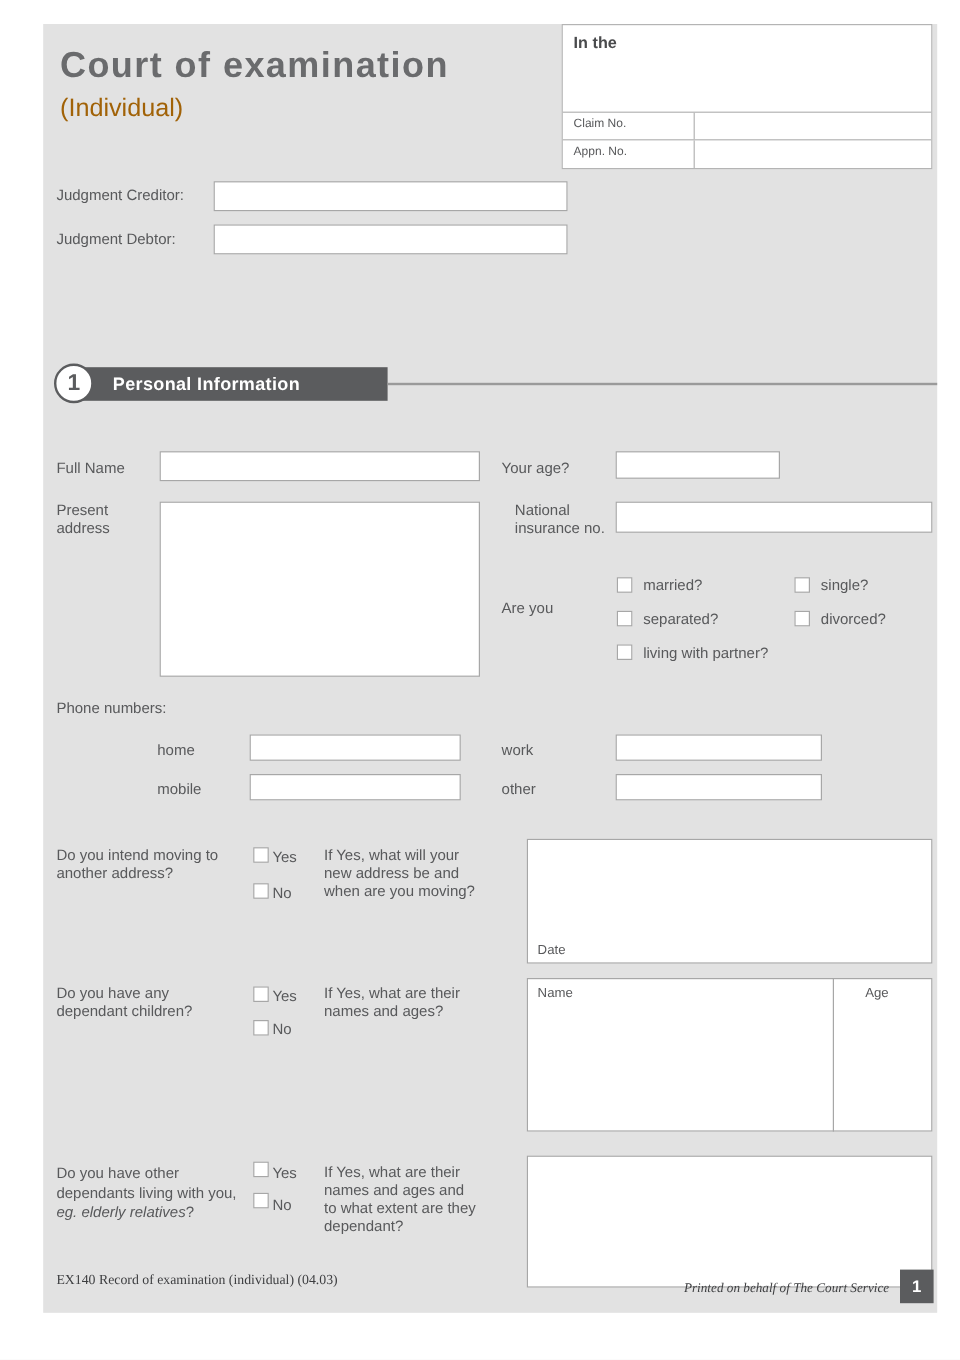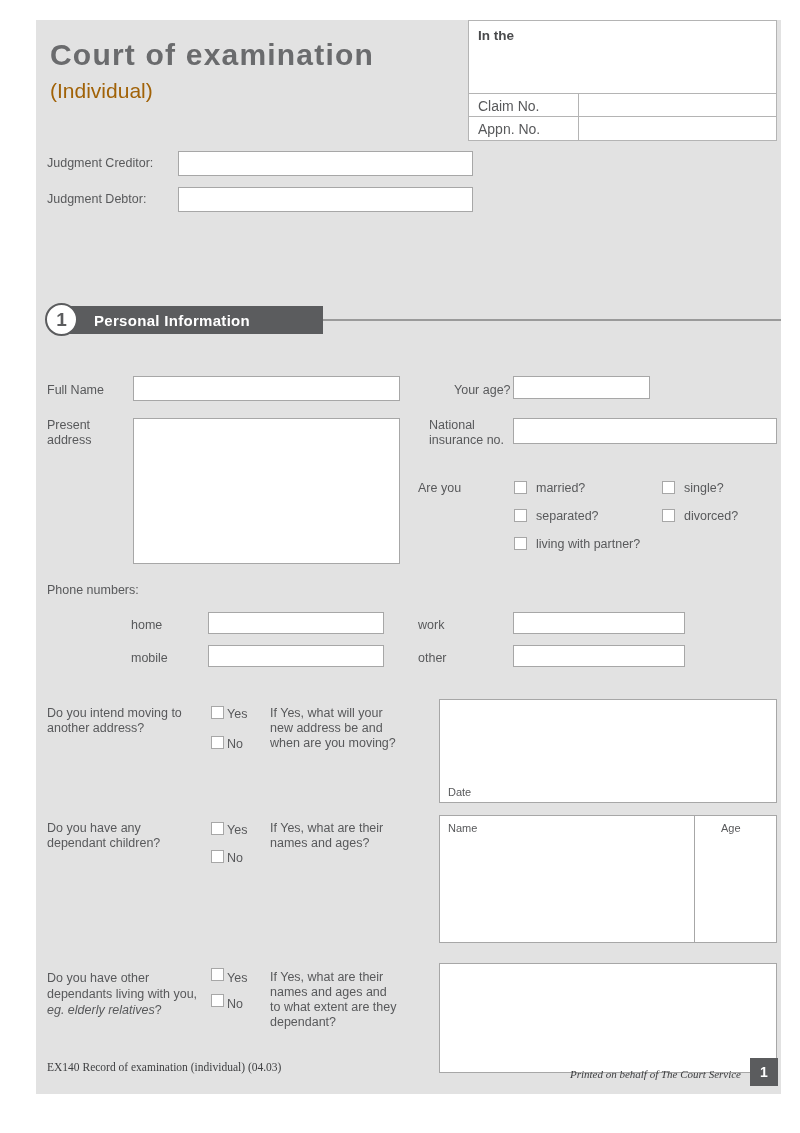--- a/index.html
+++ b/index.html
@@ -77,21 +77,21 @@
   .courtrow {
     display: flex;
     height: 23px;
     box-sizing: border-box;
   }
   .courtrow.sep { border-bottom: 1px solid #b4b4b4; }
   .courtrow .k {
     width: 110px;
     border-right: 1px solid #b4b4b4;
     box-sizing: border-box;
-    font-size: 14px;
+    font-size: 10px;
     padding: 4px 0 0 9px;
     color: #58595b;
   }
   .courtrow .v { flex: 1; }
   
   .sec-bar {
     position: absolute;
     left: 18px;
     top: 286px;
     width: 269px;
@@ -222,28 +222,28 @@
   <div class="sec-num">1</div>
   <div class="sec-title">Personal Information</div>
 
   <div class="lbl" style="left:11px; top:363px;">Full Name</div>
   <div class="box" style="left:97px; top:356px; width:267px; height:25px;"></div>
 
   <div class="lbl" style="left:11px; top:398px;">Present
 address</div>
   <div class="box" style="left:97px; top:398px; width:267px; height:146px;"></div>
 
-  <div class="lbl" style="left:382px; top:363px;margin-left:36px;">Your age?</div>
+  <div class="lbl" style="left:382px; top:363px;">Your age?</div>
   <div class="box" style="left:477px; top:356px; width:137px; height:23px;"></div>
 
   <div class="lbl" style="left:382px; top:398px;margin-left:11px;">National
 insurance no.</div>
   <div class="box" style="left:477px; top:398px; width:264px; height:26px;"></div>
 
-  <div class="lbl" style="left:382px; top:461px;">Are you</div>
+  <div class="lbl" style="left:382px; top:480px;">Are you</div>
 
   <div class="cb" style="left:478px; top:461px;"></div>
   <div class="cb-lbl" style="left:500px; top:461px;">married?</div>
 
   <div class="cb" style="left:626px; top:461px;"></div>
   <div class="cb-lbl" style="left:648px; top:461px;">single?</div>
 
   <div class="cb" style="left:478px; top:489px;"></div>
   <div class="cb-lbl" style="left:500px; top:489px;">separated?</div>
 

